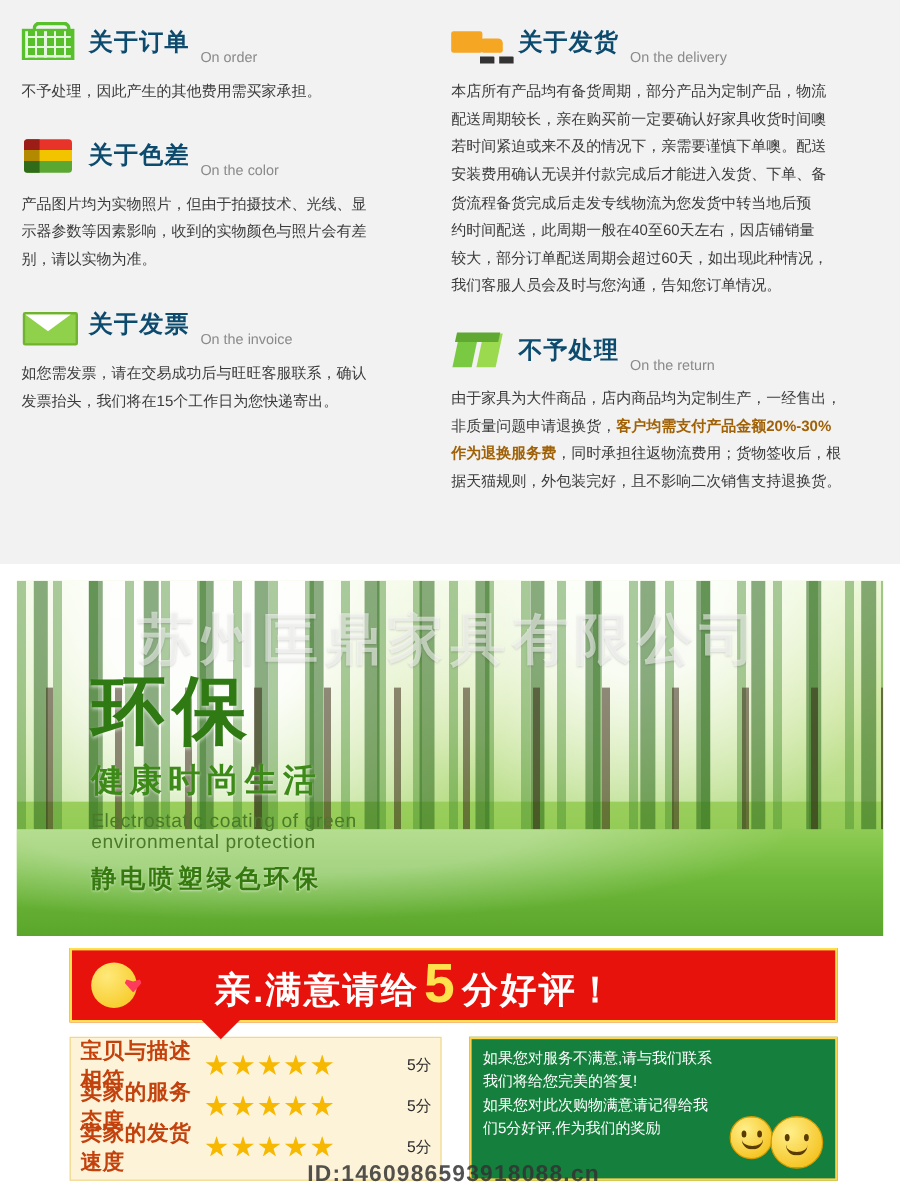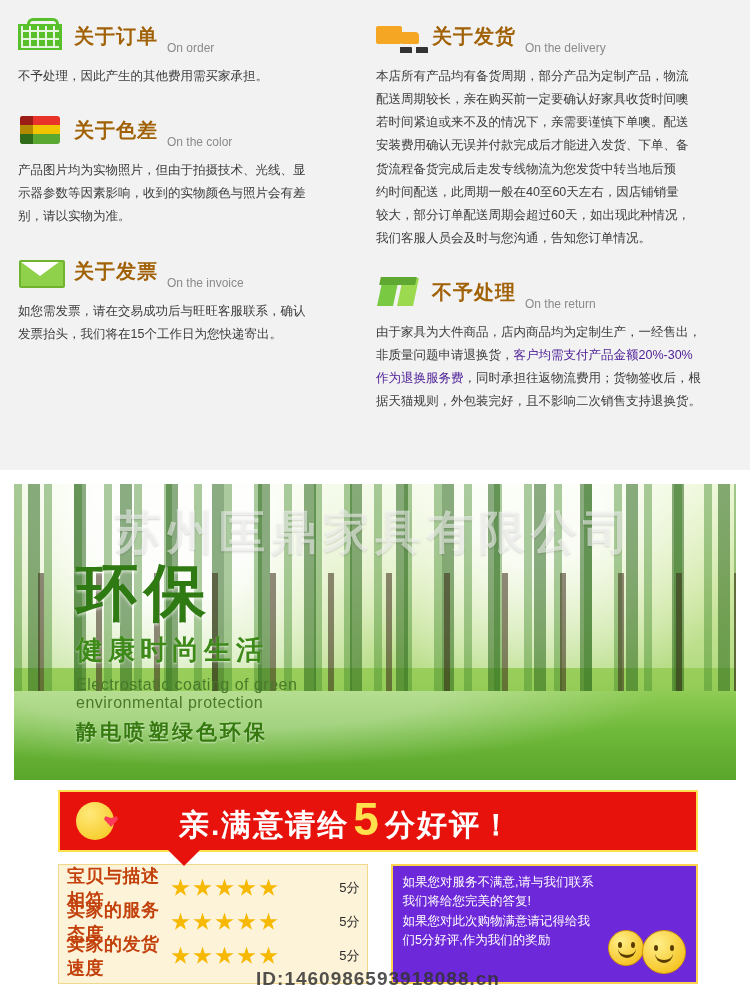--- a/index.html
+++ b/index.html
@@ -39,40 +39,40 @@
   }
   .block-icon {
     width: 46px; height: 40px;
     margin-right: 10px;
     flex: 0 0 46px;
     position: relative;
   }
   .title-cn {
     font-size: 20px;
     font-weight: bold;
-    color: #a16207;
+    color: #0c4a6e;
     letter-spacing: 1px;
     line-height: 1;
   }
   .title-en {
     font-size: 12px;
     color: #8a8a8a;
     margin-left: 9px;
     line-height: 1;
     align-self: flex-end;
     padding-bottom: 2px;
   }
   .block-body {
     font-size: 12.5px;
     line-height: 1.85;
     color: #3b3b3b;
     text-align: justify;
   }
   .hl-red { color: #e60012; }
-  .hl-red-b { color: #4c1d95; font-weight: normal; }
+  .hl-red-b { color: #a16207; font-weight: bold; }
 
   
   
   .ico-basket { background:
       linear-gradient(#58c02a,#58c02a) 0 8px/44px 26px no-repeat; border-radius:3px;}
   .ico-basket:after{
     content:""; position:absolute; left:3px; top:10px; width:38px; height:22px;
     background:
       repeating-linear-gradient(90deg,#ffffff 0 2px, transparent 2px 8px),
       repeating-linear-gradient(0deg,#ffffff 0 2px, transparent 2px 8px);
@@ -256,21 +256,21 @@
   .stars { display:flex; gap:3px; flex:1; }
   .star {
     width:19px; height:19px; background:#f6b800;
     clip-path: polygon(50% 0%, 61% 35%, 98% 35%, 68% 57%, 79% 91%, 50% 70%, 21% 91%, 32% 57%, 2% 35%, 39% 35%);
   }
   .rating-score {
     font-size:13px; color:#2b2b2b; width:34px; text-align:right;
   }
   .msg-box {
     width:314px; margin-left:23px;
-    background:#6d28d9; border:2px solid #ffd34d;
+    background:#15803d; border:2px solid #ffd34d;
     color:#ffffff; font-size:12.5px; line-height:1.55;
     padding:7px 9px; position:relative; overflow:hidden;
   }
   .msg-box .ln { display:block; }
   .smiley-wrap {
     position:absolute; right:4px; bottom:2px; width:96px; height:54px;
   }
   .sm {
     position:absolute; border-radius:50%;
     background: radial-gradient(circle at 35% 30%, #ffef8a, #f2b705);

